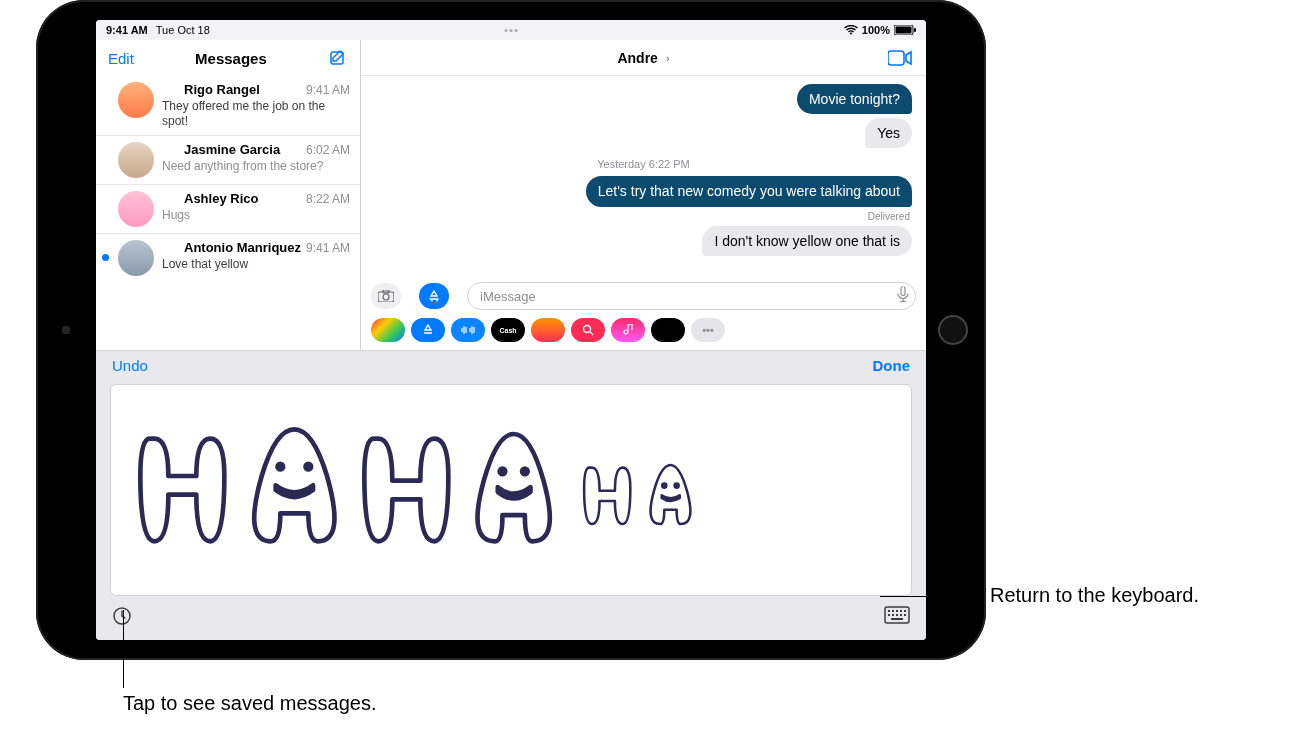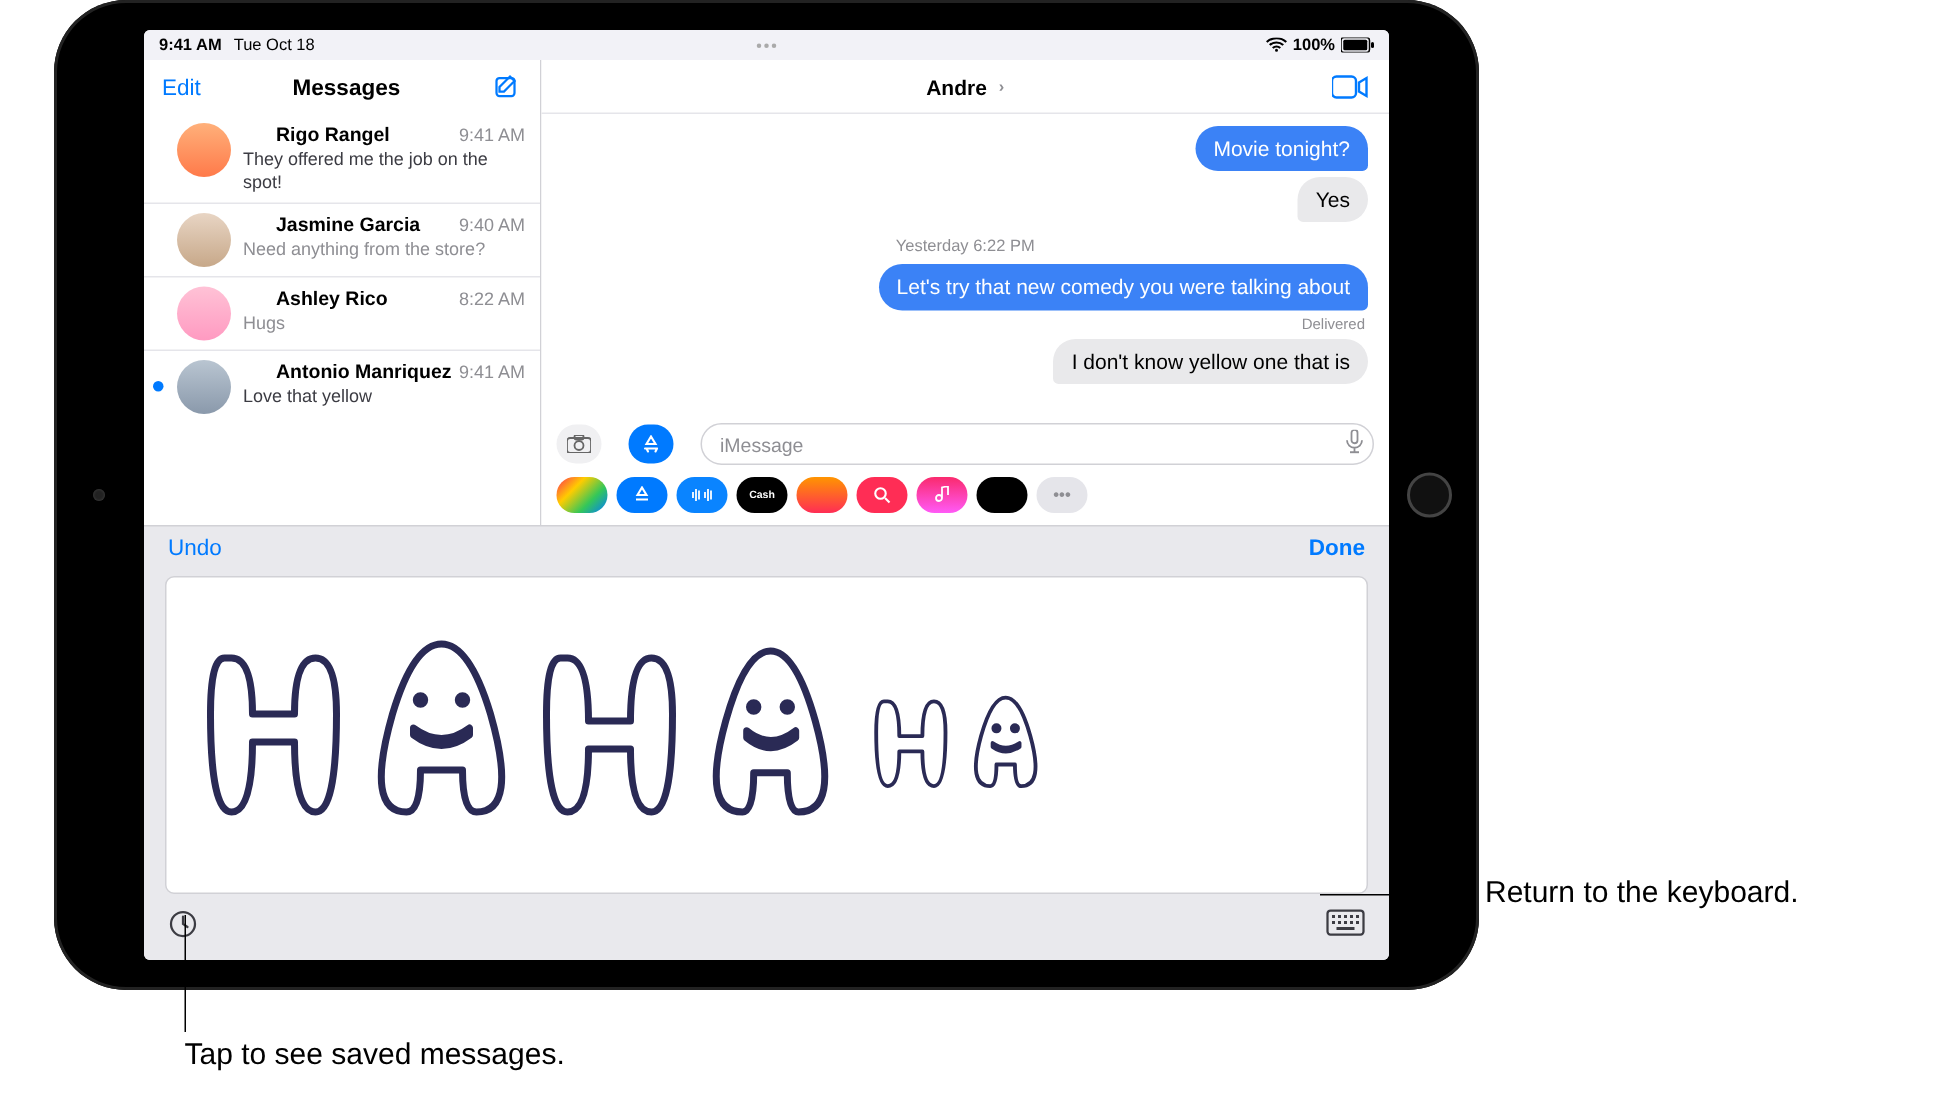--- a/index.html
+++ b/index.html
@@ -157,21 +157,21 @@
   .bubble-row { display:flex; margin-bottom:4px; }
   .bubble-row.sent { justify-content:flex-end; }
   .bubble-row.recv { justify-content:flex-end; }
   .bubble {
     max-width: 70%;
     padding: 6px 12px;
     border-radius: 16px;
     font-size: 14px;
     line-height:1.3;
   }
-  .bubble.sent { background:#3b82f6; color:#fff; border-bottom-right-radius:4px;}
+  .bubble.sent { background:#0c4a6e; color:#fff; border-bottom-right-radius:4px;}
   .bubble.recv { background:#e9e9eb; color:#000; border-bottom-left-radius:4px;}
   .chat-timestamp { text-align:center; font-size:11px; color:#8e8e93; margin:6px 0; }
   .delivered { text-align:right; font-size:10px; color:#8e8e93; padding-right:2px; margin-bottom:4px;}
 
   .input-row {
     display:flex; align-items:center; gap:18px;
     padding: 4px 10px;
   }
   .camera-btn { width:30px;height:26px; border-radius:13px; background:#f0f0f2; display:flex;align-items:center;justify-content:center;}
   .appstore-btn { width:30px;height:26px; border-radius:13px; background:#007aff; display:flex;align-items:center;justify-content:center;color:#fff;}
@@ -308,21 +308,21 @@
               </div>
               <div class="convo-preview">They offered me the job on the spot!</div>
             </div>
           </div>
           <div class="convo read">
             <div class="unread-dot-col"></div>
             <div class="avatar c2"></div>
             <div class="convo-body">
               <div class="convo-line1">
                 <span class="convo-name">Jasmine Garcia</span>
-                <span class="convo-time">9:40 AM</span>
+                <span class="convo-time">6:02 AM</span>
               </div>
               <div class="convo-preview">Need anything from the store?</div>
             </div>
           </div>
           <div class="convo read">
             <div class="unread-dot-col"></div>
             <div class="avatar c3"></div>
             <div class="convo-body">
               <div class="convo-line1">
                 <span class="convo-name">Ashley Rico</span>

